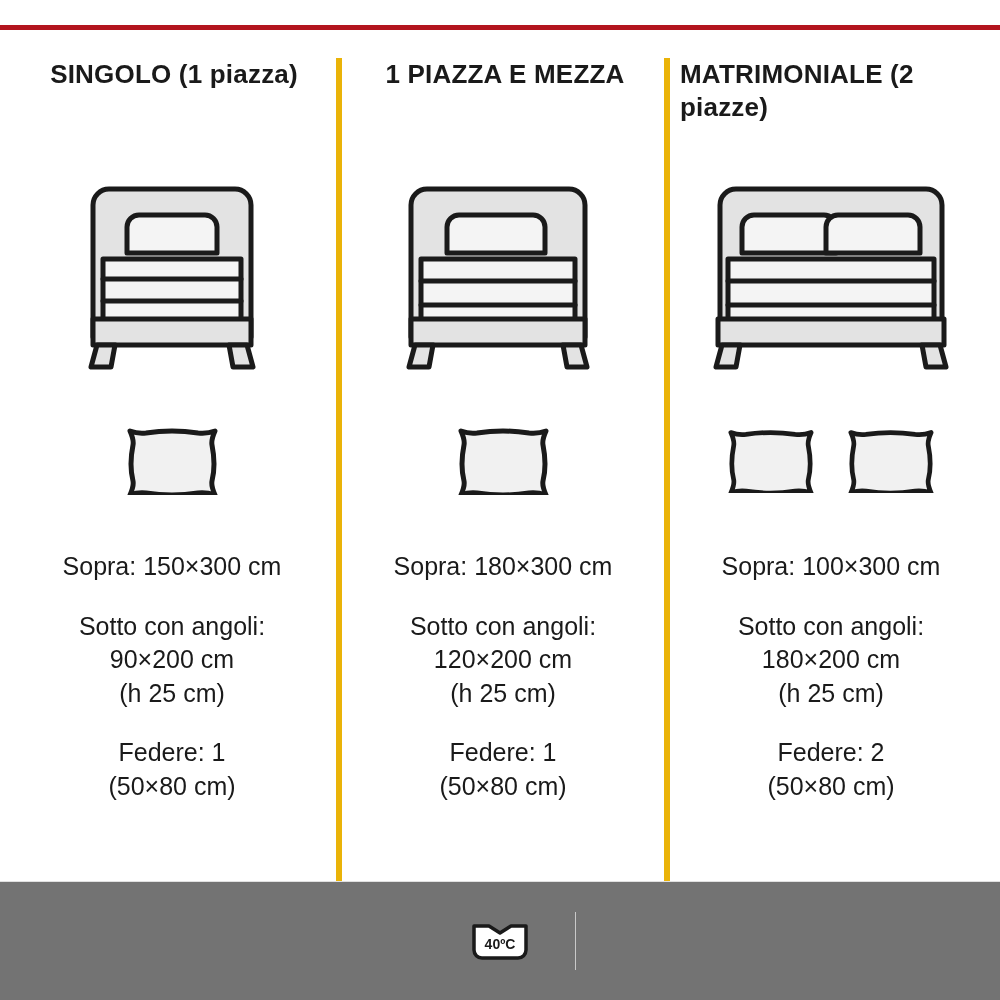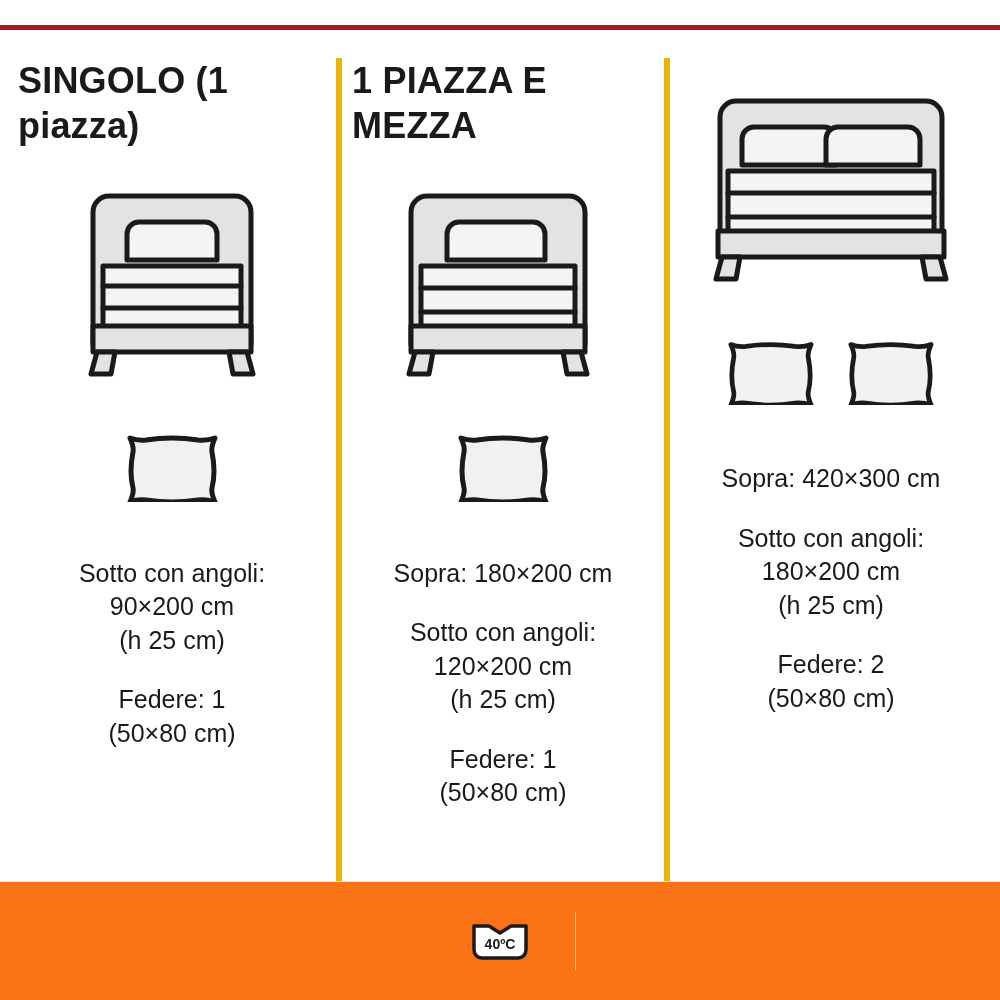--- a/index.html
+++ b/index.html
@@ -44,21 +44,21 @@
     flex-direction: column;
     align-items: center;
     box-sizing: border-box;
     padding: 0 6px;
     position: relative;
   }
   .col + .col {
     border-left: 6px solid #eab308;
   }
   .col-title {
-    font-size: 36px;
+    font-size: 26px;
     font-weight: bold;
     line-height: 1.26;
     text-align: left;
     letter-spacing: 0.2px;
     margin: 0 0 4px 4px;
     min-height: 84px;
   }
   .bed-art {
     height: 230px;
     display: flex;
@@ -84,21 +84,21 @@
     line-height: 1.34;
     margin-bottom: 26px;
     white-space: pre-line;
   }
   .spec-block:last-child {
     margin-bottom: 13px;
   }
   .footer {
     flex: none;
     height: 118px;
-    background: #f97316;
+    background: #737373;
     border-top: 1px solid #e0e0e0;
     display: flex;
     align-items: center;
     justify-content: center;
   }
   .footer-item {
     display: flex;
     align-items: center;
     gap: 18px;
     padding: 0 44px;
@@ -143,20 +143,21 @@
         </svg>
       </div>
 
       <div class="pillow-art">
         <svg width="105" height="72" viewBox="0 0 105 72">
           <path d="M10 8 q8 3 16 2 q26 -4 52 0 q9 1 17 -2 q-4 9 -3 14 q4 20 0 36 q-1 5 3 14 q-9 -3 -17 -2 q-26 4 -52 0 q-8 -1 -16 2 q4 -9 3 -14 q-4 -16 0 -36 q1 -5 -3 -14 z" fill="#f1f1f1" stroke="#1a1a1a" stroke-width="5" stroke-linejoin="round"></path>
         </svg>
       </div>
 
       <div class="specs">
+        <div class="spec-block">Sopra: 150×300 cm</div>
         <div class="spec-block">Sotto con angoli:
 90×200 cm
 (h 25 cm)</div>
         <div class="spec-block">Federe: 1
 (50×80 cm)</div>
       </div>
     </div>
 
     <div class="col">
       <div class="col-title">1 PIAZZA
@@ -177,30 +178,32 @@
         </svg>
       </div>
 
       <div class="pillow-art">
         <svg width="105" height="72" viewBox="0 0 105 72">
           <path d="M10 8 q8 3 16 2 q26 -4 52 0 q9 1 17 -2 q-4 9 -3 14 q4 20 0 36 q-1 5 3 14 q-9 -3 -17 -2 q-26 4 -52 0 q-8 -1 -16 2 q4 -9 3 -14 q-4 -16 0 -36 q1 -5 -3 -14 z" fill="#f1f1f1" stroke="#1a1a1a" stroke-width="5" stroke-linejoin="round"></path>
         </svg>
       </div>
 
       <div class="specs">
-        <div class="spec-block">Sopra: 180×200 cm</div>
+        <div class="spec-block">Sopra: 180×300 cm</div>
         <div class="spec-block">Sotto con angoli:
 120×200 cm
 (h 25 cm)</div>
         <div class="spec-block">Federe: 1
 (50×80 cm)</div>
       </div>
     </div>
 
     <div class="col">
+      <div class="col-title">MATRIMONIALE
+(2 piazze)</div>
 
       <div class="bed-art">
         <svg width="250" height="215" viewBox="0 0 250 215" fill="none">
           <g stroke="#1a1a1a" stroke-width="5" stroke-linejoin="round" stroke-linecap="round">
             <path d="M30 22 h190 a16 16 0 0 1 16 16 v132 h-222 v-132 a16 16 0 0 1 16 -16 z" fill="#e3e3e3"></path>
             <path d="M48 48 h70 a12 12 0 0 1 12 12 v26 h-94 v-26 a12 12 0 0 1 12 -12 z" fill="#f4f4f4"></path>
             <path d="M132 48 h70 a12 12 0 0 1 12 12 v26 h-94 v-26 a12 12 0 0 1 12 -12 z" fill="#f4f4f4"></path>
             <path d="M22 92 h206 v78 h-206 z" fill="#f4f4f4"></path>
             <path d="M22 114 h206"></path>
             <path d="M22 138 h206"></path>
@@ -214,21 +217,21 @@
       <div class="pillow-art">
         <svg width="100" height="68" viewBox="0 0 105 72">
           <path d="M10 8 q8 3 16 2 q26 -4 52 0 q9 1 17 -2 q-4 9 -3 14 q4 20 0 36 q-1 5 3 14 q-9 -3 -17 -2 q-26 4 -52 0 q-8 -1 -16 2 q4 -9 3 -14 q-4 -16 0 -36 q1 -5 -3 -14 z" fill="#f1f1f1" stroke="#1a1a1a" stroke-width="5" stroke-linejoin="round"></path>
         </svg>
         <svg width="100" height="68" viewBox="0 0 105 72">
           <path d="M10 8 q8 3 16 2 q26 -4 52 0 q9 1 17 -2 q-4 9 -3 14 q4 20 0 36 q-1 5 3 14 q-9 -3 -17 -2 q-26 4 -52 0 q-8 -1 -16 2 q4 -9 3 -14 q-4 -16 0 -36 q1 -5 -3 -14 z" fill="#f1f1f1" stroke="#1a1a1a" stroke-width="5" stroke-linejoin="round"></path>
         </svg>
       </div>
 
       <div class="specs">
-        <div class="spec-block">Sopra: 420×300 cm</div>
+        <div class="spec-block">Sopra: 100×300 cm</div>
         <div class="spec-block">Sotto con angoli:
 180×200 cm
 (h 25 cm)</div>
         <div class="spec-block">Federe: 2
 (50×80 cm)</div>
       </div>
     </div>
 
   </div>
 

